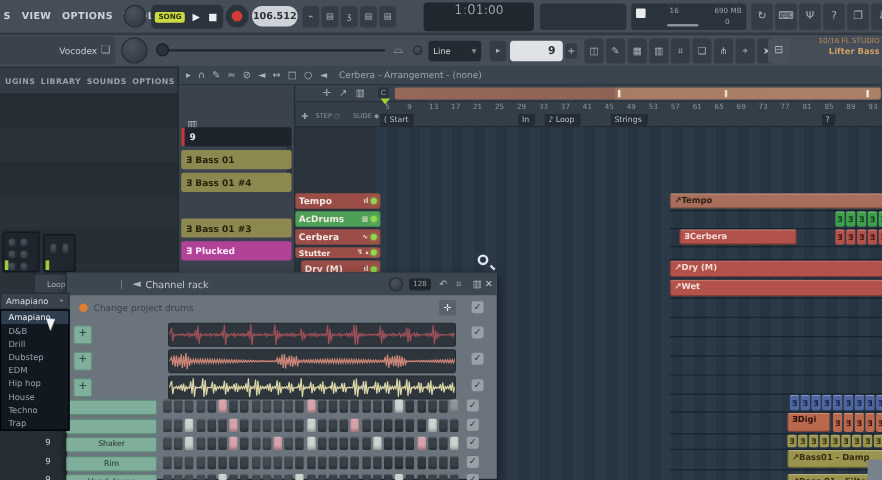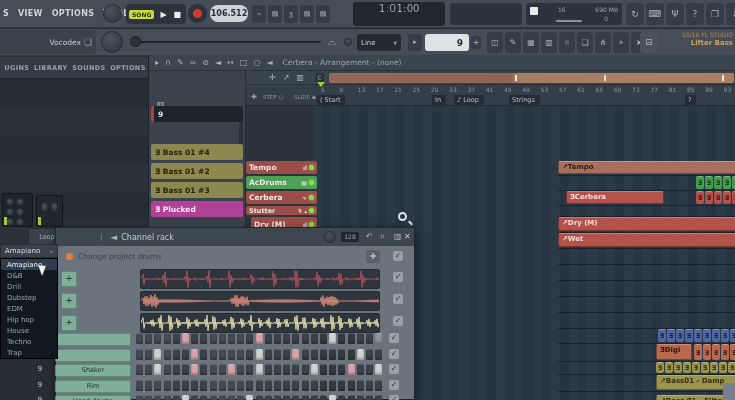--- a/index.html
+++ b/index.html
@@ -598,18 +598,18 @@
       <div class="dd-item">Dubstep</div>
       <div class="dd-item">EDM</div>
       <div class="dd-item">Hip hop</div>
       <div class="dd-item">House</div>
       <div class="dd-item">Techno</div>
       <div class="dd-item">Trap</div>
     </div>
   <div class="abs" style="left:40px;top:264px;z-index:31;width:0;height:0;border-left:7px solid #f2f5f7;border-top:3px solid transparent;border-bottom:8px solid transparent;transform:rotate(-18deg);filter:drop-shadow(1px 1px 0 #222);"></div>
 
 <div class="pick-item" style="top: 106px; background: rgb(29, 36, 44); color: rgb(228, 234, 238); border-left: 3px solid rgb(194, 58, 52);">9</div>
+    <div class="pick-item" style="top: 125px; background: rgb(141, 135, 80); color: rgb(38, 34, 10);">Ǝ Bass 01</div>
     <div class="pick-item" style="top: 144px; background: rgb(141, 135, 80); color: rgb(38, 34, 10);">Ǝ Bass 01 #4</div>
-    <div class="pick-item" style="top: 163px; background: rgb(141, 135, 80); color: rgb(38, 34, 10);">Ǝ Bass 01 #2</div>
     <div class="pick-item" style="top: 182px; background: rgb(141, 135, 80); color: rgb(38, 34, 10);">Ǝ Bass 01 #3</div>
     <div class="pick-item" style="top: 201px; background: rgb(176, 67, 152); color: rgb(255, 233, 251);">Ǝ Plucked</div>
 
 </div>
 
 </body></html>

